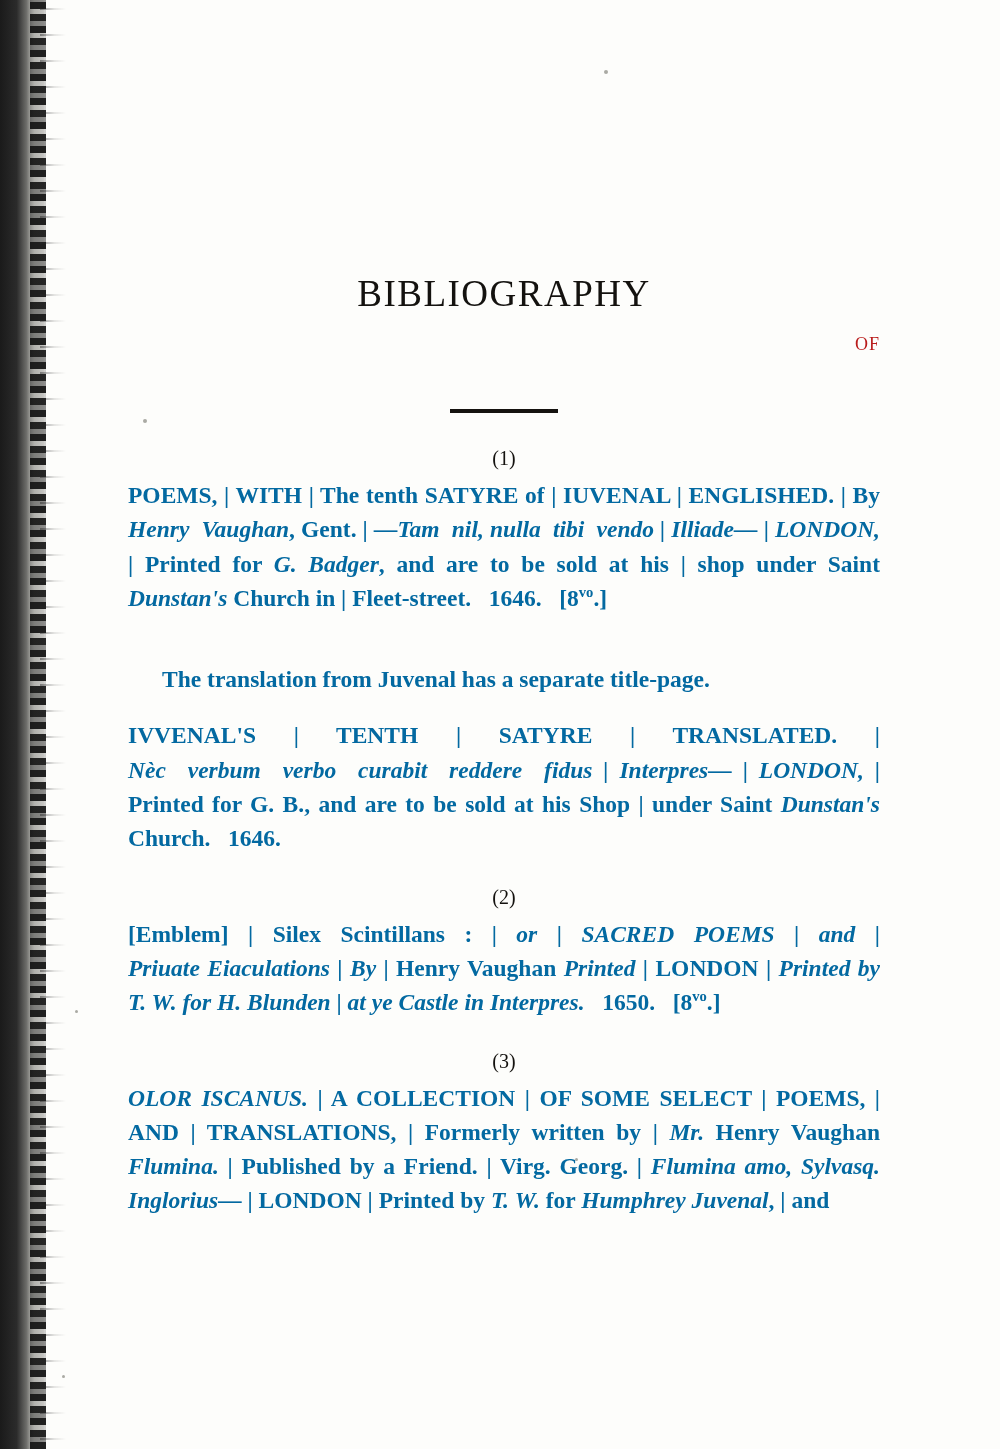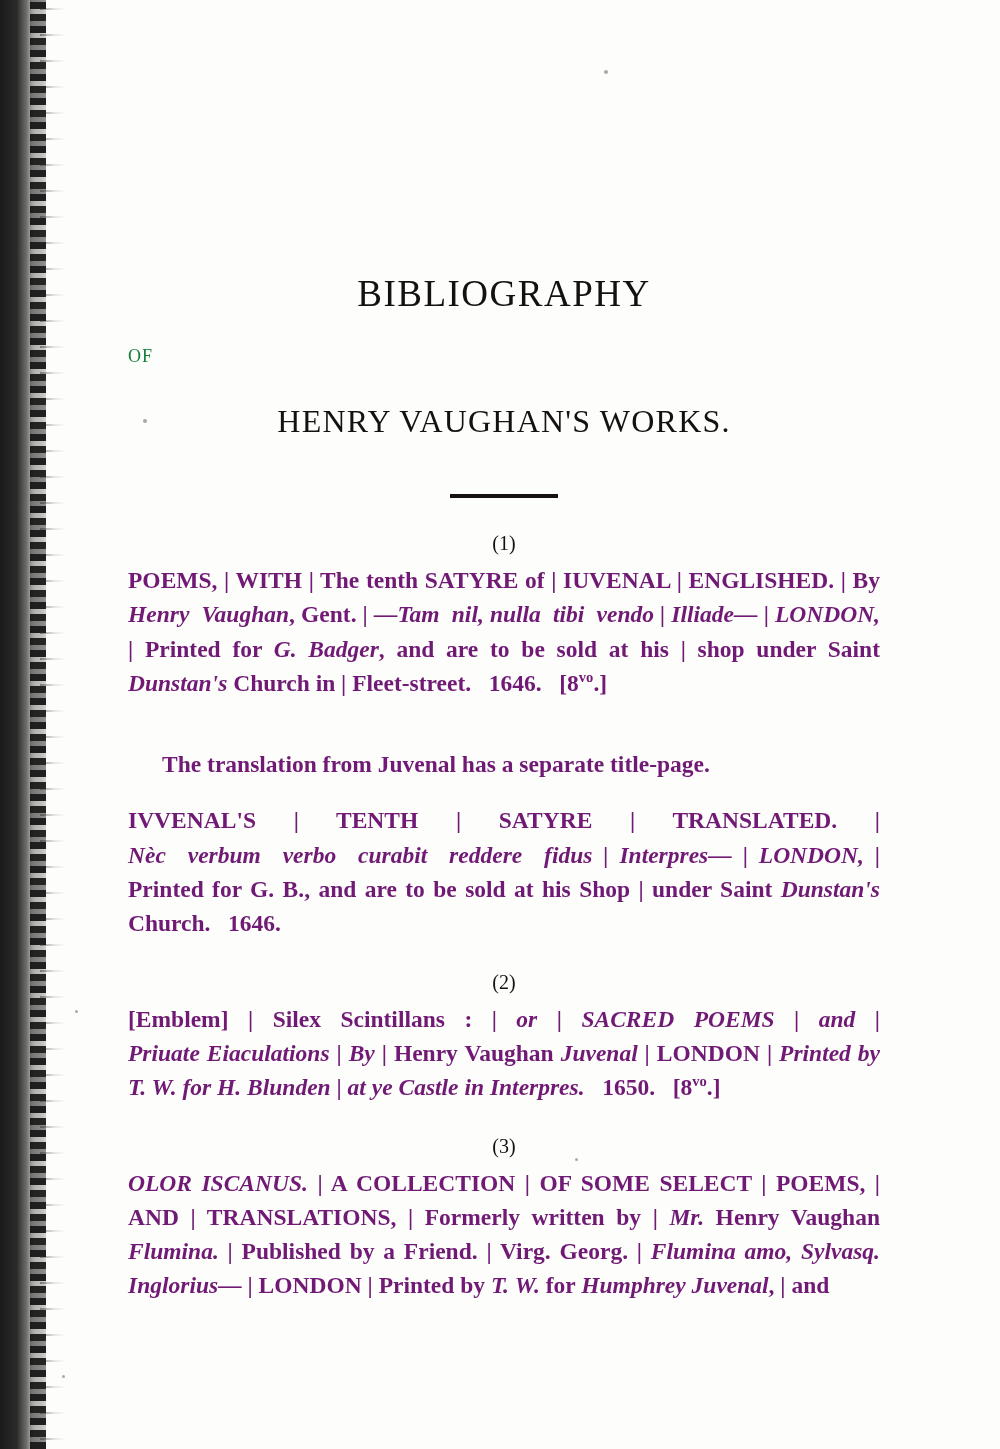--- a/index.html
+++ b/index.html
@@ -84,25 +84,25 @@
   h1.title {
     font-size: 37px;
     letter-spacing: 1.5px;
     font-weight: normal;
     text-align: center;
     margin: 0;
     padding-top: 272px;
     color: #14120f;
   }
   .of {
-    text-align: left;
+    text-align: right;
     font-size: 18px;
     letter-spacing: 1px;
-    margin-top: 31px;
-    color: #15803d;
+    margin-top: 19px;
+    color: #b91c1c;
   }
   h2.subtitle {
     font-size: 32px;
     letter-spacing: 1.2px;
     font-weight: normal;
     text-align: center;
     margin: 0;
     padding-top: 36px;
     color: #14120f;
   }
@@ -121,21 +121,21 @@
     text-align: center;
     font-size: 20px;
     margin-top: 30px;
     margin-bottom: 8px;
     color: #14120f;
   }
 
   .block {
     font-size: 23.5px;
     line-height: 1.46;
-    color: #701a75;
+    color: #0369a1;
     text-align: justify;
     font-weight: bold;
   }
   .block p {
     margin: 0;
   }
   .block p.indent {
     text-indent: 34px;
     margin-top: 47px;
   }
@@ -165,42 +165,41 @@
   <div class="speck" style="left:75px;   top:1010px;width:3px; height:3px;"></div>
   <div class="speck" style="left:575px;  top:1158px;width:3px; height:3px;"></div>
   <div class="speck" style="left:62px;   top:1375px;width:3px; height:3px;"></div>
 
   <div class="content">
 
     <h1 class="title">BIBLIOGRAPHY</h1>
 
     <div class="of">OF</div>
 
-    <h2 class="subtitle">HENRY VAUGHAN'S WORKS.</h2>
 
     <div class="rule-wrap">
       <span class="rule"></span>
     </div>
 
     <div class="entry-num">(1)</div>
     <div class="block">
       <p>
         POEMS, | WITH | The tenth SATYRE of | IUVENAL | ENGLISHED. | By <i>Henry&nbsp;&nbsp;Vaughan</i>, Gent. | <i>—Tam&nbsp;&nbsp;nil, nulla&nbsp;&nbsp;tibi&nbsp;&nbsp;vendo&nbsp;|&nbsp;Illiade—</i> | <i>LONDON,</i> | Printed for <i>G. Badger</i>, and are to be sold at his | shop under Saint <i>Dunstan's</i> Church in | Fleet-street.&nbsp;&nbsp; 1646.&nbsp;&nbsp; [8<sup>vo</sup>.]
       </p>
       <p class="indent">The translation from Juvenal has a separate title-page.</p>
       <div class="gap"></div>
       <p>
         IVVENAL'S | TENTH | SATYRE | TRANSLATED. | <i>Nèc&nbsp;&nbsp;verbum&nbsp;&nbsp;verbo&nbsp;&nbsp;curabit&nbsp;&nbsp;reddere&nbsp;&nbsp;fidus&nbsp;|&nbsp;Interpres—</i> | <i>LONDON,</i> | Printed for G. B., and are to be sold at his Shop | under Saint <i>Dunstan's</i> Church.&nbsp;&nbsp; 1646.
       </p>
     </div>
 
     <div class="entry-num">(2)</div>
     <div class="block">
       <p>
-        [Emblem] | Silex Scintillans : | <i>or</i> | <i>SACRED&nbsp;POEMS</i> | <i>and</i> | <i>Priuate&nbsp;Eiaculations</i> | <i>By</i> | Henry Vaughan <i>Juvenal</i> | LONDON | <i>Printed by T. W. for H. Blunden</i> | <i>at ye Castle in Interpres.</i>&nbsp;&nbsp; 1650.&nbsp;&nbsp; [8<sup>vo</sup>.]
+        [Emblem] | Silex Scintillans : | <i>or</i> | <i>SACRED&nbsp;POEMS</i> | <i>and</i> | <i>Priuate&nbsp;Eiaculations</i> | <i>By</i> | Henry Vaughan <i>Printed</i> | LONDON | <i>Printed by T. W. for H. Blunden</i> | <i>at ye Castle in Interpres.</i>&nbsp;&nbsp; 1650.&nbsp;&nbsp; [8<sup>vo</sup>.]
       </p>
     </div>
 
     <div class="entry-num">(3)</div>
     <div class="block">
       <p>
         <i>OLOR&nbsp;ISCANUS.</i> | A COLLECTION | OF SOME SELECT | POEMS, | AND | TRANSLATIONS, | Formerly written by | <i>Mr.</i> Henry Vaughan <i>Flumina.</i> | Published by a Friend. | Virg. Georg. | <i>Flumina amo, Sylvasq. Inglorius—</i> | LONDON | Printed by <i>T.&nbsp;W.</i> for <i>Humphrey Juvenal</i>, | and
       </p>
     </div>
 

